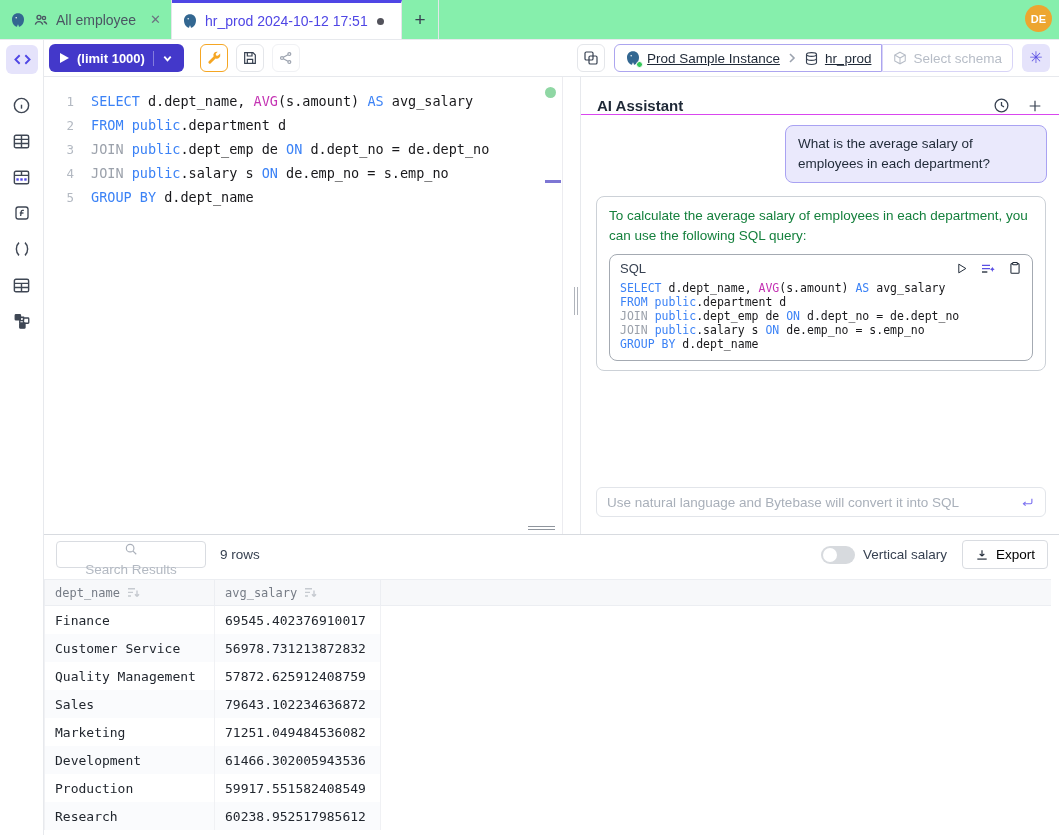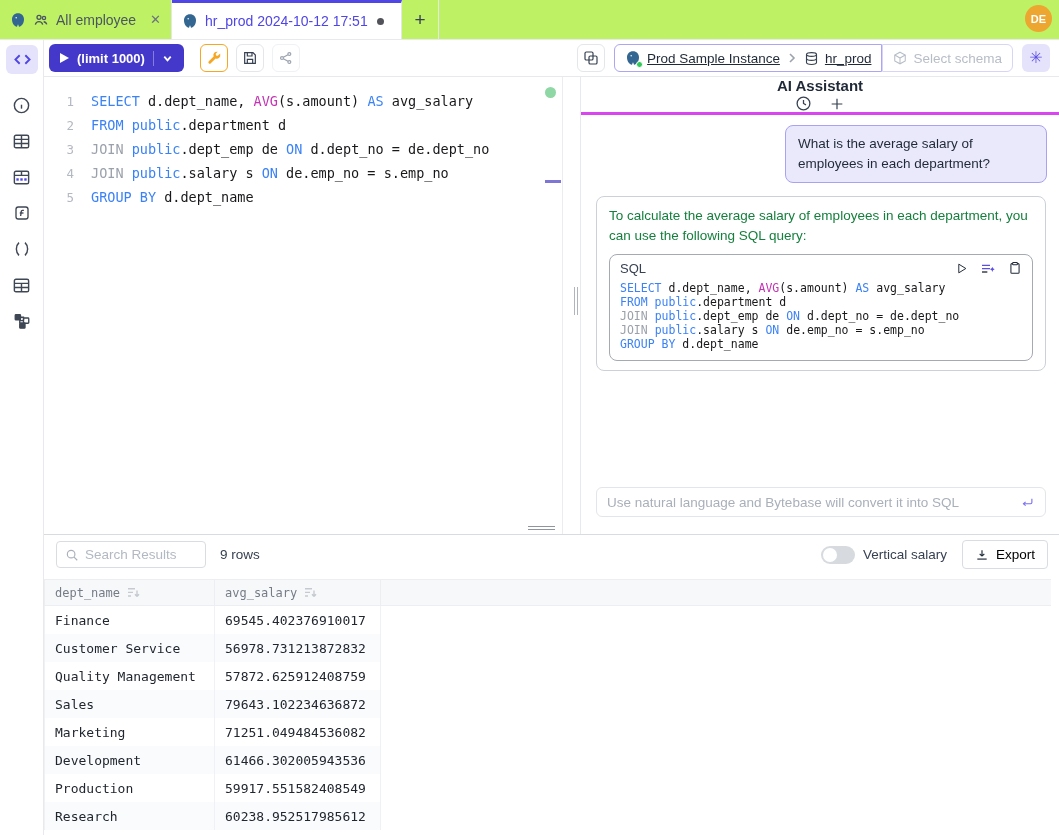--- a/index.html
+++ b/index.html
@@ -2,21 +2,21 @@
 <html><head>
 <meta charset="utf-8">
 <style>
   * { margin:0; padding:0; box-sizing:border-box; }
   body { background:#fff; }
   .app { position:relative; width:1059px; height:835px; background:#fff; overflow:hidden;
          font-family:"Liberation Sans", sans-serif; color:#1f2937; }
   svg { display:block; }
 
   
-  .tabbar { position:absolute; left:0; top:0; width:1059px; height:40px; background:#bef264;
+  .tabbar { position:absolute; left:0; top:0; width:1059px; height:40px; background:#86efac;
             border-bottom:1px solid #e7e9ed; display:flex; align-items:stretch; }
   .tab { display:flex; align-items:center; gap:7px; padding:0 10px; font-size:14px; }
   .tab--inactive { width:172px; color:#4b5563; border-right:1px solid #e4e6ea; }
   .tab--inactive .tab-close { margin-left:auto; }
   .tab--active { width:230px; background:#fff; color:#4f46e5; border-top:3px solid #4f46e5;
                  border-right:1px solid #e4e6ea;text-align:right; }
   .dirty-dot { width:7px; height:7px; border-radius:50%; background:#52525b; margin-left:2px; }
   .newtab { width:37px; display:flex; align-items:center; justify-content:center;
             font-size:19px; color:#374151; border-right:1px solid #e4e6ea; cursor:pointer; }
   .avatar { position:absolute; right:7px; top:5px; width:27px; height:27px; border-radius:50%;
@@ -70,22 +70,22 @@
   .tk-kw { color:#3b82f6; } .tk-fn { color:#c433b3; } .tk-mk { color:#9ba1ab; } .tk-pl { color:#18181b; }
   .green-dot { position:absolute; left:501px; top:10px; width:11px; height:11px; border-radius:50%;
                background:#8fd7a4; }
   .minimap-dash { position:absolute; left:501px; top:103px; width:16px; height:3px; background:#7d76d4; }
   .v-handle { position:absolute; left:530px; top:210px; height:28px; display:flex; gap:2px; cursor:col-resize; }
   .v-handle i { width:1px; background:#b0b4bb; }
 
   
   .ai-panel { position:absolute; left:580px; top:77px; width:479px; height:457px; background:#fff;
               border-left:1px solid #e7e9ed; }
-  .ai-header { height:38px; border-bottom:3px solid #d946ef; display:flex; align-items:center;
-               padding:0 16px;flex-direction:column; }
+  .ai-header { height:38px; border-bottom:1px solid #d946ef; display:flex; align-items:flex-end;
+               padding:0 16px; }
   .ai-title { font-size:15px; font-weight:600; color:#1f2937; flex:1; }
   .ai-hicons { display:flex; gap:17px; align-items:center; }
   .user-bubble { position:absolute; right:12px; top:48px; max-width:262px; background:#eae9fc;
                  border:1px solid #a9a2f2; border-radius:8px; padding:8px 12px; font-size:13.5px;
                  line-height:20px; color:#1f2937; }
   .assist-card { position:absolute; left:15px; top:119px; width:450px; border:1px solid #ccd1d7;
                  border-radius:8px; background:#fff; padding:9px 12px; }
   .assist-text { font-size:13.5px; line-height:20px; color:#15803d; }
   .code-card { margin-top:8px; border:1px solid #a4aab2; border-radius:8px; padding:5px 10px 9px; }
   .code-head { display:flex; align-items:center; }
@@ -101,21 +101,21 @@
   .ai-placeholder { flex:1; font-size:13.5px; color:#a9b0ba; }
 
   
   .results { position:absolute; left:44px; top:534px; width:1015px; height:301px; background:#fff;
              border-top:1px solid #d8dbe0; }
   .h-handle { position:absolute; left:484px; top:-9px; width:27px; display:flex;
               flex-direction:column; gap:2px; cursor:row-resize; }
   .h-handle i { height:1px; background:#8f959d; }
   .res-toolbar { height:39px; display:flex; align-items:center; padding:0 10px 0 12px; }
   .search-box { width:150px; height:27px; border:1px solid #d9dce1; border-radius:4px; display:flex;
-                align-items:center; padding:0 8px; gap:6px; cursor:text; }
+                align-items:center; padding:0 8px; gap:6px; cursor:text;flex-direction:column; }
   .search-ph { font-size:13.5px; color:#b3b9c2; }
   .rowcount { margin-left:14px; font-size:13.5px; color:#374151; }
   .res-right { margin-left:auto; display:flex; align-items:center; gap:15px; padding-right:1px; }
   .toggle-group { display:flex; align-items:center; gap:8px; }
   .toggle { width:34px; height:18px; background:#d7dade; border-radius:9px; position:relative; cursor:pointer; }
   .toggle-knob { position:absolute; left:2px; top:2px; width:14px; height:14px; border-radius:50%;
                  background:#fff; }
   .toggle-label { font-size:13.5px; color:#374151; }
   .export-btn { height:29px; border:1px solid #d9dce1; border-radius:4px; display:flex;
                 align-items:center; gap:7px; padding:0 12px; font-size:13.5px; color:#000000;

